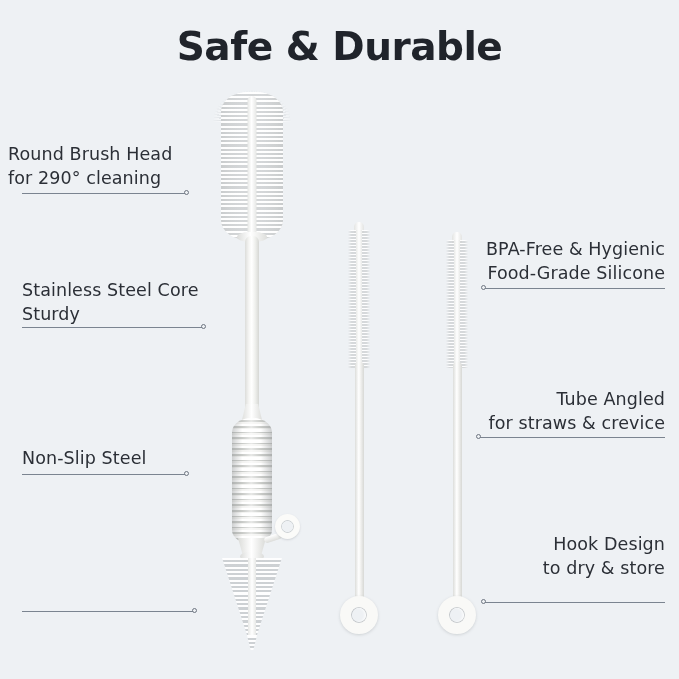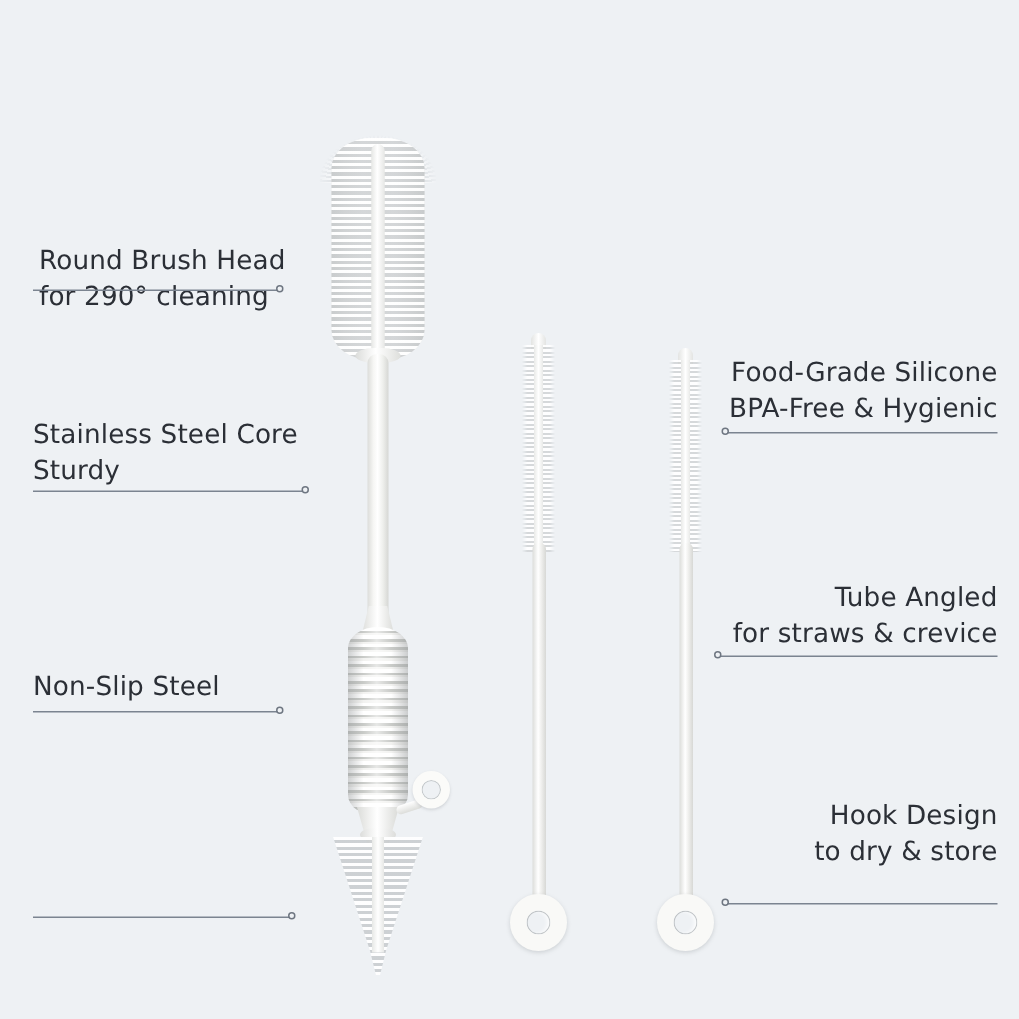--- a/index.html
+++ b/index.html
@@ -304,20 +304,21 @@
     box-shadow: 0 0 0 0.8px rgba(158,163,166,0.6) inset,
                 0 1px 3px rgba(120,125,130,0.28),
                 -2px 0 3px rgba(255,255,255,0.9) inset;
   }
 </style>
 </head>
 <body>
 
 <div id="stage">
 
+  <div id="page-title">Safe &amp; Durable</div>
 
   <div class="prod">
     <div class="tuft"></div>
     <div class="head-round">
       <div class="bristles-h"></div>
     </div>
     <div class="collar"></div>
     <div class="stem-upper"></div>
     <div class="grip-taper-top"></div>
     <div class="grip"></div>
@@ -335,21 +336,21 @@
     <div class="tube-ring" style="left:340px; top:596px;"></div>
   </div>
 
   <div class="prod">
     <div class="tube-tip" style="left:452px; top:232px;"></div>
     <div class="tube-bristles" style="left:446px; top:240px; height:128px;"></div>
     <div class="tube-wire" style="left:452.5px; top:362px; height:240px;"></div>
     <div class="tube-ring" style="left:438px; top:596px;"></div>
   </div>
 
-  <div class="callout left" style="left:26px; top:143px;margin-top:20px;">
+  <div class="callout left" style="left:8px; top:143px;">
     <span class="ln">Round Brush Head</span>
     <span class="ln">for 290° cleaning</span>
   </div>
   <div class="rule left-rule" style="left:22px; top:188px; width:166px;">
     <span class="bar"></span>
     <span class="dot"></span>
   </div>
 
   <div class="callout left" style="left:22px; top:279px;">
     <span class="ln">Stainless Steel Core</span>
@@ -369,22 +370,22 @@
   </div>
 
   <div class="callout left" style="left:22px; top:562px;">
   </div>
   <div class="rule left-rule" style="left:22px; top:606px; width:174px;">
     <span class="bar"></span>
     <span class="dot"></span>
   </div>
 
   <div class="callout right" style="right:14px; top:238px;">
+    <span class="ln">BPA-Free &amp; Hygienic</span>
     <span class="ln">Food-Grade Silicone</span>
-    <span class="ln">BPA-Free &amp; Hygienic</span>
   </div>
   <div class="rule right-rule" style="left:482px; top:283px; width:183px;">
     <span class="bar"></span>
     <span class="dot"></span>
   </div>
 
   <div class="callout right" style="right:14px; top:388px;">
     <span class="ln">Tube Angled</span>
     <span class="ln">for straws &amp; crevice</span>
   </div>

